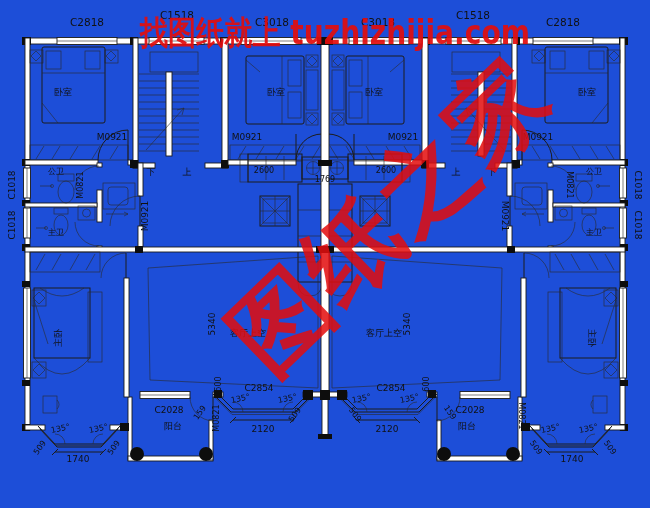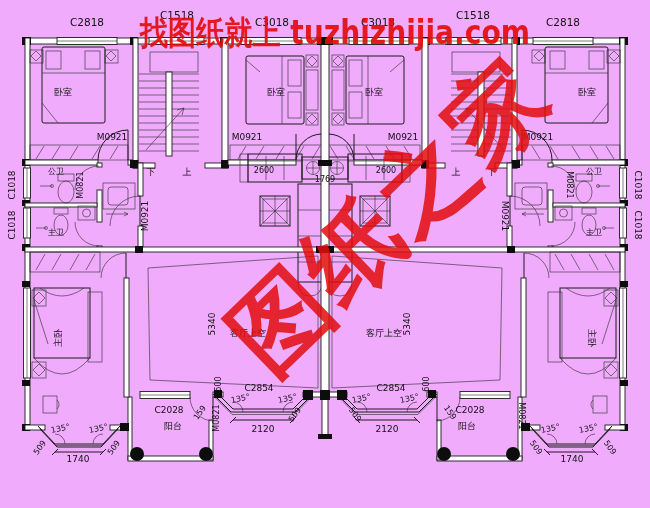--- a/index.html
+++ b/index.html
@@ -1,16 +1,16 @@
 <!DOCTYPE html>
 <html><head>
 <meta charset="utf-8">
 <style>
   html,body{margin:0;padding:0;background:#fff;}
-  #stage{position:relative;width:650px;height:508px;background:#f0abfc;overflow:hidden;
+  #stage{position:relative;width:650px;height:508px;background:#1d4ed8;overflow:hidden;
          font-family:"DejaVu Sans",sans-serif;}
   svg{position:absolute;left:0;top:0;}
   .ln{stroke:#1c1c1c;stroke-width:1;fill:none;}
   .tn{stroke:#2a2a2a;stroke-width:.6;fill:none;}
   .wall{fill:#fff;stroke:#1c1c1c;stroke-width:.9;}
   .blk{fill:#0d0d0d;stroke:none;}
   .t8{font-size:8px;fill:#111;}
   .t9{font-size:9px;fill:#111;}
   .t10{font-size:10.5px;fill:#111;}
   .mid{text-anchor:middle;}

